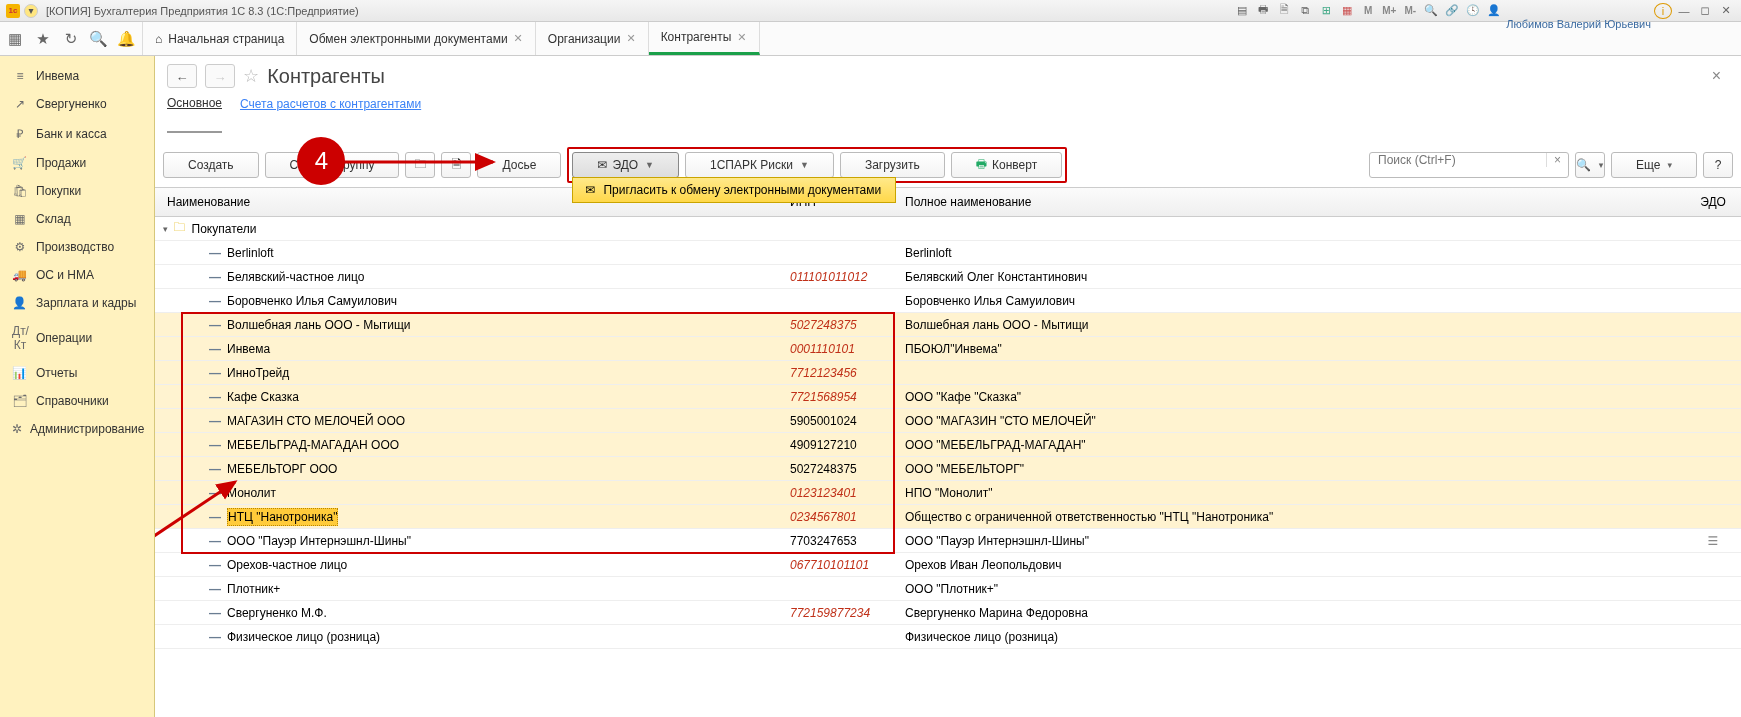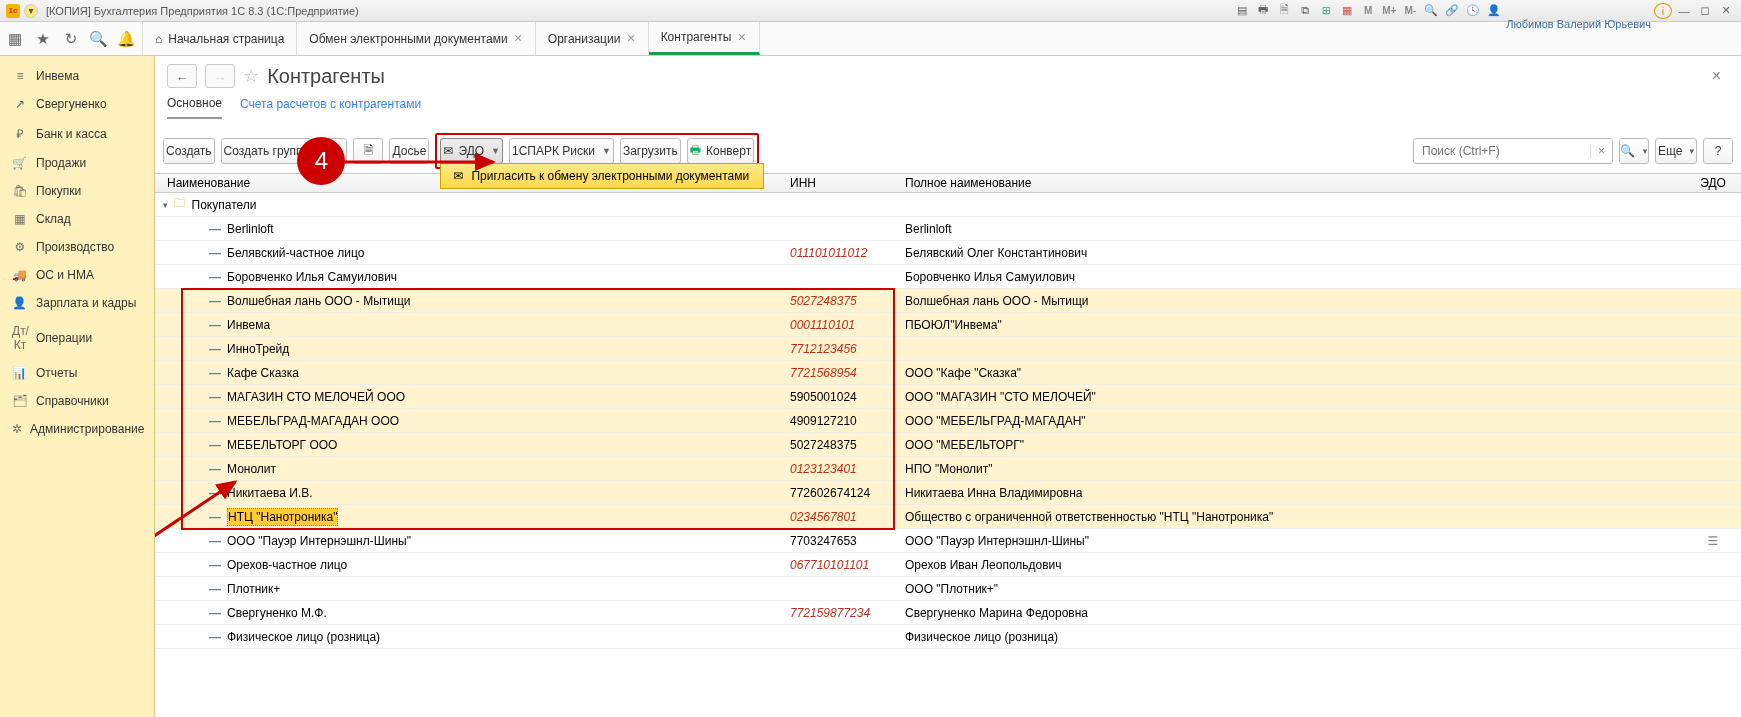--- a/index.html
+++ b/index.html
@@ -23,33 +23,33 @@
   .sidebar{width:155px;background:#fff2bf;border-right:1px solid #d6c77a;display:flex;flex-direction:column;padding:6px 0;}
   .side-item{display:flex;align-items:center;gap:8px;padding:7px 12px;color:#333;}
   .side-item .ic{width:16px;text-align:center;color:#6b6b6b;font-size:12px;}
   .main{flex:1;position:relative;display:flex;flex-direction:column;overflow:hidden;}
   .main-head{display:flex;align-items:center;padding:8px 12px;gap:8px;}
   .nav-btn{width:30px;height:24px;border:1px solid #ccc;border-radius:3px;display:inline-flex;align-items:center;justify-content:center;background:#fafafa;font-size:13px;color:#555;}
   .star{color:#bbb;font-size:18px;}
   .page-title{font-size:20px;color:#444;}
   .close-x{margin-left:auto;color:#888;font-size:16px;padding:0 8px;}
   .subnav{display:flex;gap:18px;padding:0 12px 10px;align-items:center;}
-  .sub-link{color:#333;border-bottom:2px solid #999;padding-bottom:7px;}
+  .sub-link{color:#333;border-bottom:2px solid #999;padding-bottom:21px;text-decoration:underline;}
   .sub-link.link{color:#3b82f6;border:none;}
   .toolbar{display:flex;gap:6px;padding:4px 8px;align-items:center;}
-  .btn{height:26px;padding:0 2px;border:1px solid #bbb;border-radius:3px;background:linear-gradient(#fff,#f3f3f3);display:inline-flex;align-items:center;gap:5px;color:#333;}
+  .btn{height:26px;padding:0 24px;border:1px solid #bbb;border-radius:3px;background:linear-gradient(#fff,#f3f3f3);display:inline-flex;align-items:center;gap:5px;color:#333;}
   .btn.icon-only{width:30px;padding:0;justify-content:center;}
   .btn .dd{font-size:9px;color:#666;margin-left:2px;}
   .red-box{border:2px solid #c00;border-radius:2px;display:flex;gap:6px;padding:3px;position:relative;}
   .dropdown-item{position:absolute;top:28px;left:3px;background:linear-gradient(#ffe98a,#ffd84a);border:1px solid #c9a400;padding:5px 12px;display:flex;align-items:center;gap:8px;white-space:nowrap;z-index:20;width:324px;}
   .search-wrap{margin-left:auto;display:flex;gap:6px;align-items:center;}
-  .search{width:200px;height:26px;border:1px solid #bbb;border-radius:3px;display:flex;align-items:center;}
+  .search{width:200px;height:26px;border:1px solid #bbb;border-radius:3px;display:flex;align-items:flex-start;}
   .search input{flex:1;border:none;outline:none;padding:0 8px;font-size:12px;color:#888;background:transparent;}
   .search .clear{width:22px;text-align:center;color:#888;border-left:1px solid #ddd;}
-  .grid-head{display:flex;background:linear-gradient(#fbfbfb,#efefef);border-top:1px solid #ccc;border-bottom:1px solid #ccc;height:20px;align-items:center;padding:0 8px;}
+  .grid-head{display:flex;background:linear-gradient(#fbfbfb,#efefef);border-top:1px solid #ccc;border-bottom:1px solid #ccc;height:30px;align-items:center;padding:0 8px;}
   .col-name{flex:0 0 627px;padding-left:4px;}
   .col-inn{flex:0 0 115px;}
   .col-full{flex:1;}
   .col-edo{flex:0 0 40px;text-align:center;}
   .grid-body{overflow:auto;flex:1;position:relative;}
   .row{display:flex;align-items:center;height:24px;border-bottom:1px solid #eee;padding:0 8px;}
   .row .c-name{flex:0 0 627px;display:flex;align-items:center;gap:6px;}
   .row .c-inn{flex:0 0 115px;}
   .row .c-full{flex:1;}
   .row .c-edo{flex:0 0 40px;text-align:center;color:#888;}
@@ -354,29 +354,20 @@
         </div>
         <div class="row hl">
           <div class="c-name indent2">
             <span class="dash">—</span>
             <span>Монолит</span>
           </div>
           <div class="c-inn inn-red">0123123401</div>
           <div class="c-full">НПО "Монолит"</div>
           <div class="c-edo"></div>
         </div>
-        <div class="row hl">
-          <div class="c-name indent2">
-            <span class="dash">—</span>
-            <span>Никитаева И.В.</span>
-          </div>
-          <div class="c-inn ">772602674124</div>
-          <div class="c-full">Никитаева Инна Владимировна</div>
-          <div class="c-edo"></div>
-        </div>
         <div class="row hl active">
           <div class="c-name indent2">
             <span class="dash">—</span>
             <span><span class="c-name-inner">НТЦ "Нанотроника"</span></span>
           </div>
           <div class="c-inn inn-red">0234567801</div>
           <div class="c-full">Общество с ограниченной ответственностью "НТЦ "Нанотроника"</div>
           <div class="c-edo"></div>
         </div>
         <div class="row">

